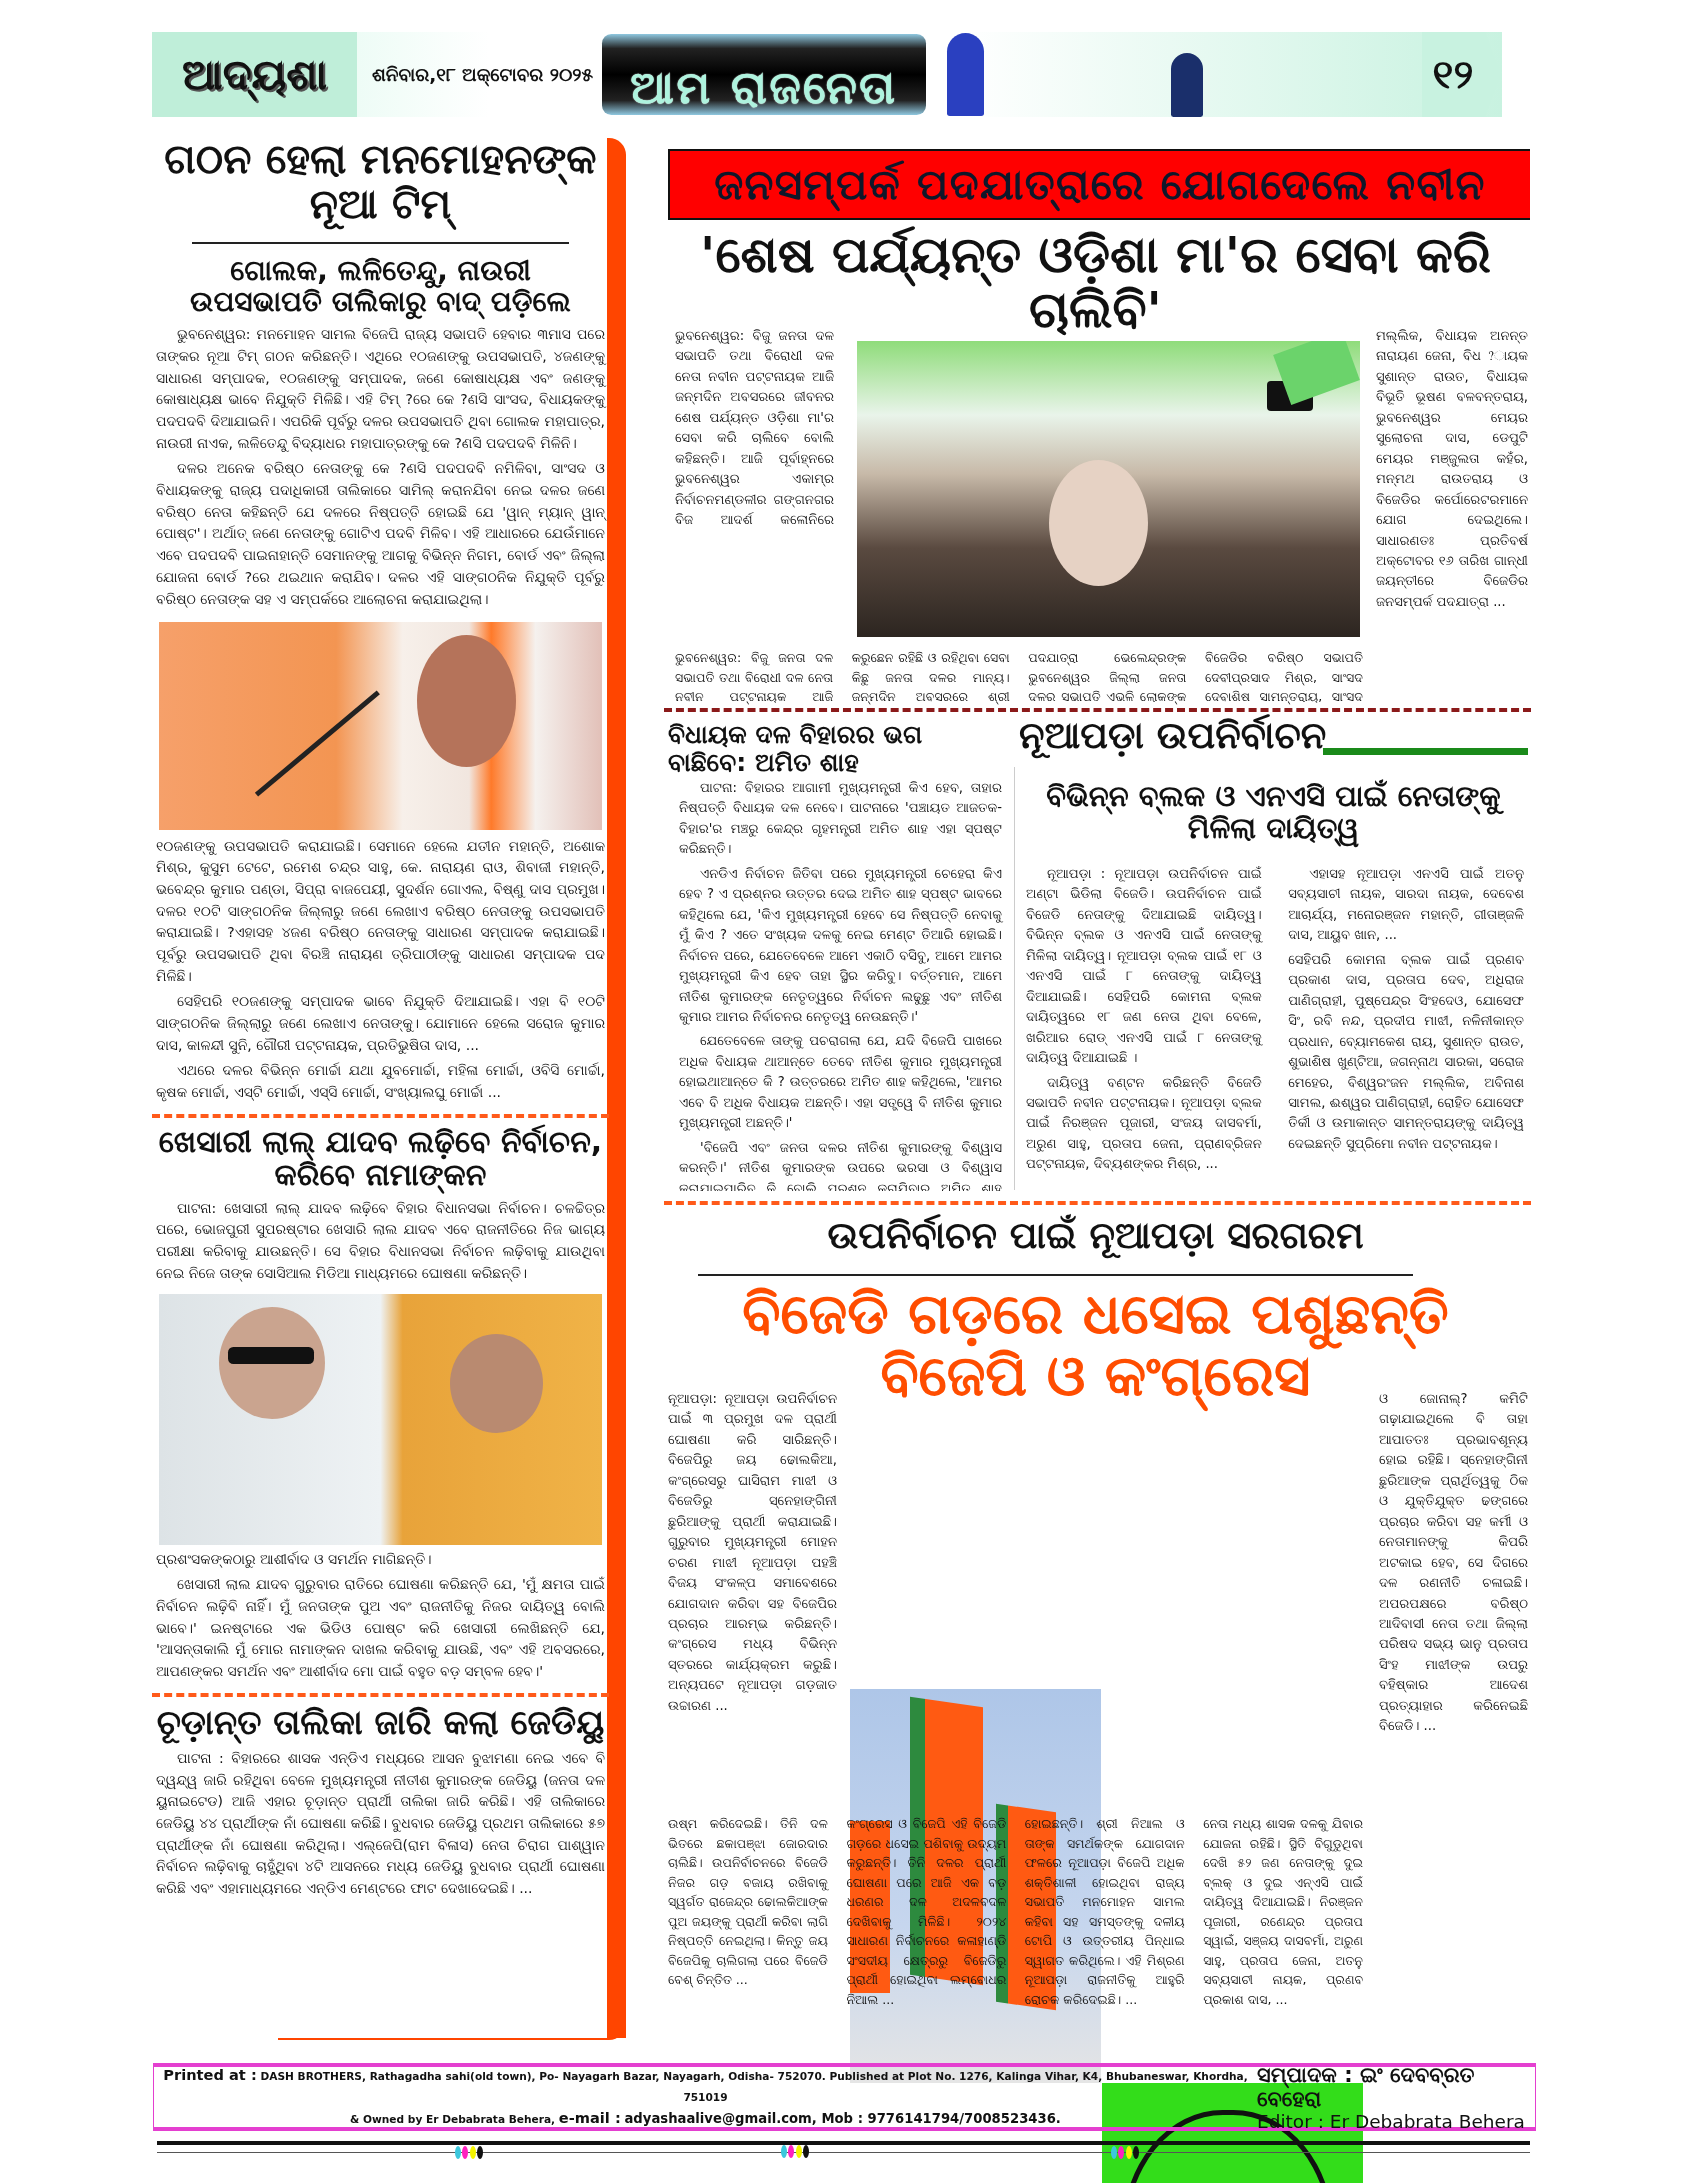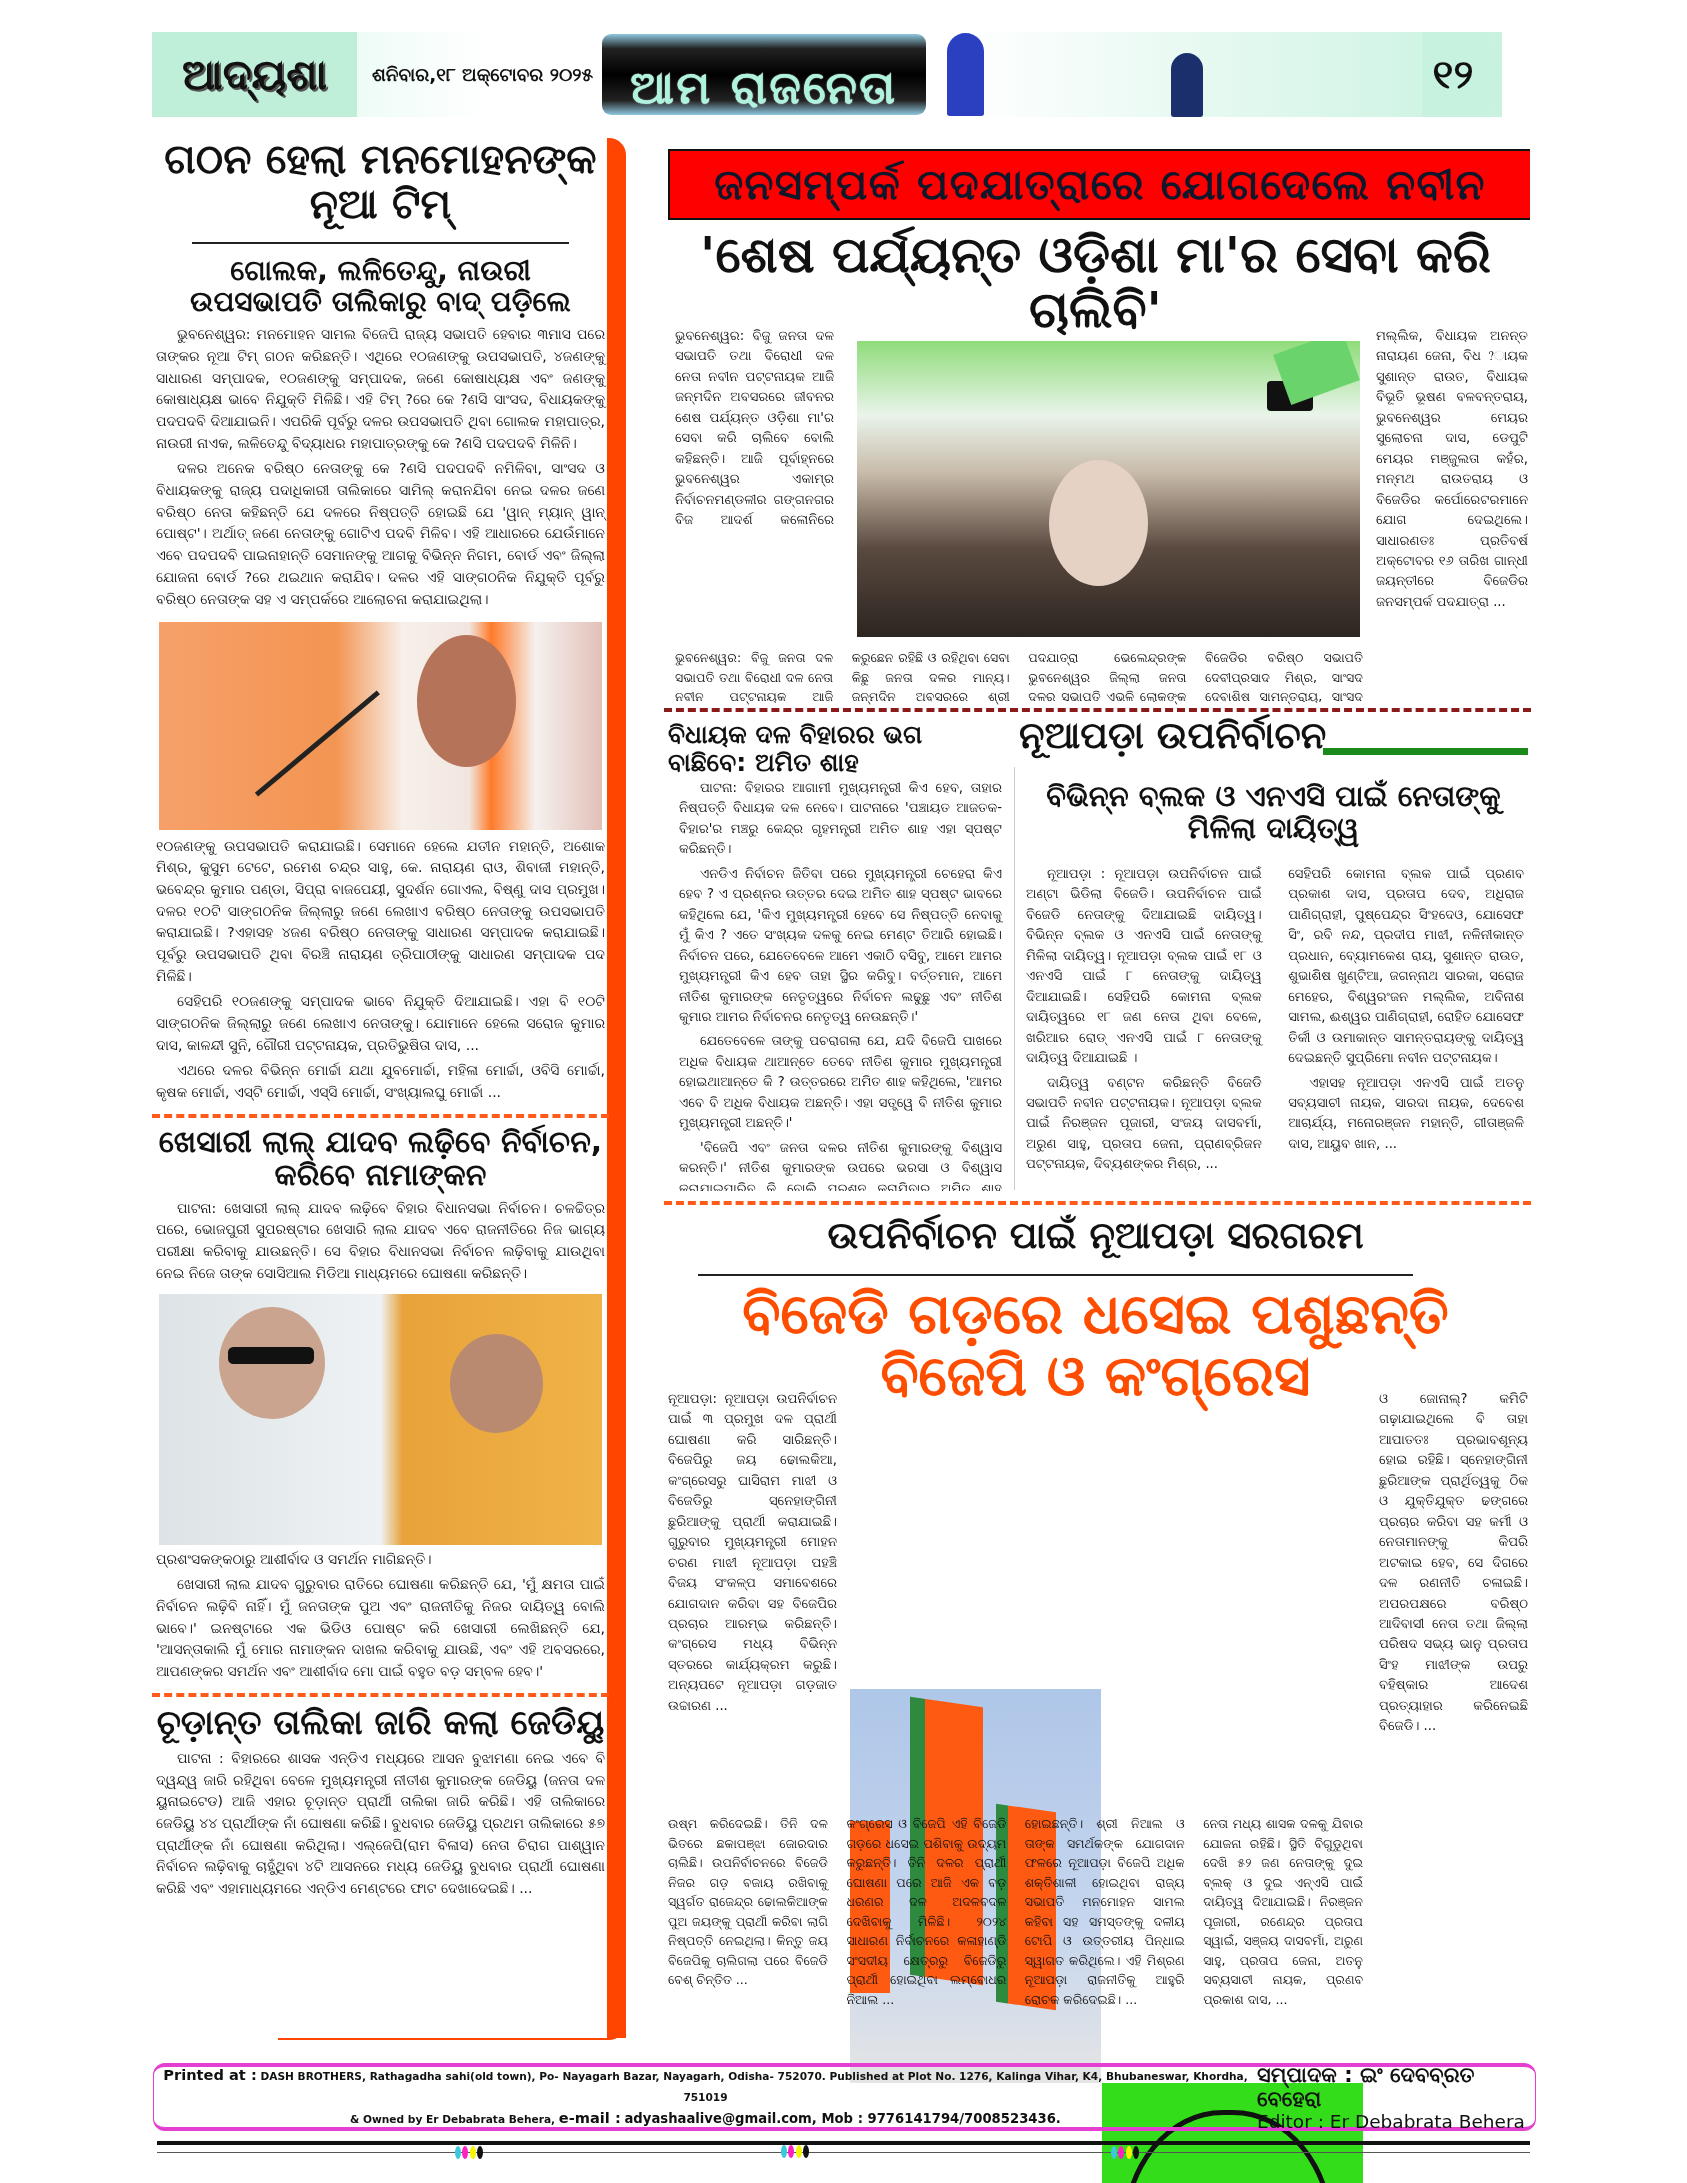--- a/index.html
+++ b/index.html
@@ -22,21 +22,21 @@
   .orange-bar-bottom{left:278px;top:2023px;width:348px;height:14.6px;border-bottom:2.6px solid #ff4500;border-bottom-right-radius:26.5px;}
   .photo{background:#999;overflow:hidden;}
   .rule{height:2px;background:#222;}
   .red-banner{left:668px;top:149px;width:860px;height:67px;background:#ff0000;border:2px solid #111;border-right:none;display:flex;align-items:center;justify-content:center;}
   .red-banner span{color:#0f172a;font-size:42px;font-weight:bold;letter-spacing:1.3px;}
   .dash-red{height:0;border-top:4px dashed #8b1a1a;}
   .dash-orange{height:0;border-top:4px dashed #ff5a1a;}
   .cols{display:flex;gap:18.5px;}
   .cols .body-text{flex:1;}
   .green-line{background:#1a8a1a;height:6.6px;}
-  .footer{left:153px;top:2063px;width:1381px;height:60px;border-top:4px solid #e43fd0;border-bottom:4px solid #e43fd0;border-left:1.3px solid #e43fd0;border-right:1.3px solid #e43fd0;display:flex;align-items:center;border-radius:12px;}
+  .footer{left:153px;top:2063px;width:1381px;height:60px;border-top:4px solid #e43fd0;border-bottom:4px solid #e43fd0;border-left:1.3px solid #e43fd0;border-right:1.3px solid #e43fd0;display:flex;align-items:center;}
   .footer .print{flex:1;text-align:center;font-size:10.6px;font-weight:bold;line-height:1.7;}
   .footer .editor{width:278px;text-align:left;}
   .reg{display:flex;gap:1.3px;}
   .reg i{display:block;width:6px;height:13.2px;border-radius:50%;}
 </style>
 </head>
 <body>
 
 <div class="abs mast"></div>
 <div class="abs logo">ଆଦ୍ୟଶା</div>
@@ -123,22 +123,22 @@
 
 <div class="abs hl" style="left:1019px;top:716px;width:357px;font-size:37px;text-align:left;">ନୂଆପଡ଼ା ଉପନିର୍ବାଚନ</div>
 <div class="abs green-line" style="left:1323px;top:748px;width:205px;"></div>
 <div class="abs hl" style="left:1019px;top:781px;width:509px;font-size:29px;">ବିଭିନ୍ନ ବ୍ଲକ ଓ ଏନଏସି ପାଇଁ ନେତାଙ୍କୁ ମିଳିଲା ଦାୟିତ୍ୱ</div>
 <div class="abs cols" style="left:1022px;top:860px;width:506px;height:331px;overflow:hidden;">
   <div class="body-text" style="font-size:13.2px;">
     <p>ନୂଆପଡ଼ା : ନୂଆପଡ଼ା ଉପନିର୍ବାଚନ ପାଇଁ ଅଣ୍ଟା ଭିଡିଲା ବିଜେଡି। ଉପନିର୍ବାଚନ ପାଇଁ ବିଜେଡି ନେତାଙ୍କୁ ଦିଆଯାଇଛି ଦାୟିତ୍ୱ। ବିଭିନ୍ନ ବ୍ଲକ ଓ ଏନଏସି ପାଇଁ ନେତାଙ୍କୁ ମିଳିଲା ଦାୟିତ୍ୱ। ନୂଆପଡ଼ା ବ୍ଲକ ପାଇଁ ୧୮ ଓ ଏନଏସି ପାଇଁ ୮ ନେତାଙ୍କୁ ଦାୟିତ୍ୱ ଦିଆଯାଇଛି। ସେହିପରି କୋମନା ବ୍ଲକ ଦାୟିତ୍ୱରେ ୧୮ ଜଣ ନେତା ଥିବା ବେଳେ, ଖରିଆର ରୋଡ୍ ଏନଏସି ପାଇଁ ୮ ନେତାଙ୍କୁ ଦାୟିତ୍ୱ ଦିଆଯାଇଛି ।</p>
     <p>ଦାୟିତ୍ୱ ବଣ୍ଟନ କରିଛନ୍ତି ବିଜେଡି ସଭାପତି ନବୀନ ପଟ୍ଟନାୟକ। ନୂଆପଡ଼ା ବ୍ଲକ ପାଇଁ ନିରଞ୍ଜନ ପୂଜାରୀ, ସଂଜୟ ଦାସବର୍ମା, ଅରୁଣ ସାହୁ, ପ୍ରତାପ ଜେନା, ପ୍ରାଣବ୍ରିଜନ ପଟ୍ଟନାୟକ, ଦିବ୍ୟଶଙ୍କର ମିଶ୍ର, ...</p>
   </div>
   <div class="body-text" style="font-size:13.2px;">
+    <p>ଏହାସହ ନୂଆପଡ଼ା ଏନଏସି ପାଇଁ ଅତନୁ ସବ୍ୟସାଚୀ ନାୟକ, ସାରଦା ନାୟକ, ଦେବେଶ ଆଚାର୍ଯ୍ୟ, ମନୋରଞ୍ଜନ ମହାନ୍ତି, ଗୀତାଞ୍ଜଳି ଦାସ, ଆୟୁବ ଖାନ, ...</p>
     <p style="text-indent:0;">ସେହିପରି କୋମନା ବ୍ଲକ ପାଇଁ ପ୍ରଣବ ପ୍ରକାଶ ଦାସ, ପ୍ରତାପ ଦେବ, ଅଧିରାଜ ପାଣିଗ୍ରାହୀ, ପୁଷ୍ପେନ୍ଦ୍ର ସିଂହଦେଓ, ଯୋସେଫ ସିଂ, ରବି ନନ୍ଦ, ପ୍ରଦୀପ ମାଝୀ, ନଳିନୀକାନ୍ତ ପ୍ରଧାନ, ବ୍ୟୋମକେଶ ରାୟ, ସୁଶାନ୍ତ ରାଉତ, ଶୁଭାଶିଷ ଖୁଣ୍ଟିଆ, ଜଗନ୍ନାଥ ସାରକା, ସରୋଜ ମେହେର, ବିଶ୍ୱରଂଜନ ମଲ୍ଲିକ, ଅବିନାଶ ସାମଲ, ଈଶ୍ୱର ପାଣିଗ୍ରାହୀ, ରୋହିତ ଯୋସେଫ ତିର୍କୀ ଓ ଉମାକାନ୍ତ ସାମନ୍ତରାୟଙ୍କୁ ଦାୟିତ୍ୱ ଦେଇଛନ୍ତି ସୁପ୍ରିମୋ ନବୀନ ପଟ୍ଟନାୟକ।</p>
-    <p>ଏହାସହ ନୂଆପଡ଼ା ଏନଏସି ପାଇଁ ଅତନୁ ସବ୍ୟସାଚୀ ନାୟକ, ସାରଦା ନାୟକ, ଦେବେଶ ଆଚାର୍ଯ୍ୟ, ମନୋରଞ୍ଜନ ମହାନ୍ତି, ଗୀତାଞ୍ଜଳି ଦାସ, ଆୟୁବ ଖାନ, ...</p>
   </div>
 </div>
 <div class="abs dash-orange" style="left:664px;top:1201px;width:867px;"></div>
 
 <div class="abs hl" style="left:662px;top:1216px;width:867px;font-size:37px;">ଉପନିର୍ବାଚନ ପାଇଁ ନୂଆପଡ଼ା ସରଗରମ</div>
 <div class="abs rule" style="left:698px;top:1274px;width:715px;"></div>
 <div class="abs hl" style="left:662px;top:1283px;width:867px;font-size:56px;color:#ff4d00;">ବିଜେଡି ଗଡ଼ରେ ଧସେଇ ପଶୁଛନ୍ତି ବିଜେପି ଓ କଂଗ୍ରେସ</div>
 
 <div class="abs body-text" style="left:668px;top:1389px;width:169px;height:394px;overflow:hidden;font-size:13.2px;">ନୂଆପଡ଼ା: ନୂଆପଡ଼ା ଉପନିର୍ବାଚନ ପାଇଁ ୩ ପ୍ରମୁଖ ଦଳ ପ୍ରାର୍ଥୀ ଘୋଷଣା କରି ସାରିଛନ୍ତି। ବିଜେପିରୁ ଜୟ ଢୋଲକିଆ, କଂଗ୍ରେସରୁ ଘାସିରାମ ମାଝୀ ଓ ବିଜେଡିରୁ ସ୍ନେହାଙ୍ଗିନୀ ଛୁରିଆଙ୍କୁ ପ୍ରାର୍ଥୀ କରାଯାଇଛି। ଗୁରୁବାର ମୁଖ୍ୟମନ୍ତ୍ରୀ ମୋହନ ଚରଣ ମାଝୀ ନୂଆପଡ଼ା ପହଞ୍ଚି ବିଜୟ ସଂକଳ୍ପ ସମାବେଶରେ ଯୋଗଦାନ କରିବା ସହ ବିଜେପିର ପ୍ରଚାର ଆରମ୍ଭ କରିଛନ୍ତି। କଂଗ୍ରେସ ମଧ୍ୟ ବିଭିନ୍ନ ସ୍ତରରେ କାର୍ଯ୍ୟକ୍ରମ କରୁଛି। ଅନ୍ୟପଟେ ନୂଆପଡ଼ା ଗଡ଼ଜାତ ଉଚ୍ଚାରଣ ...</div>
 <div class="abs photo" style="left:850px;top:1393px;width:251px;height:394px;background:linear-gradient(180deg,#aec6e8 0%,#c6d6ee 60%,#e5e5e5 100%);position:relative;">

